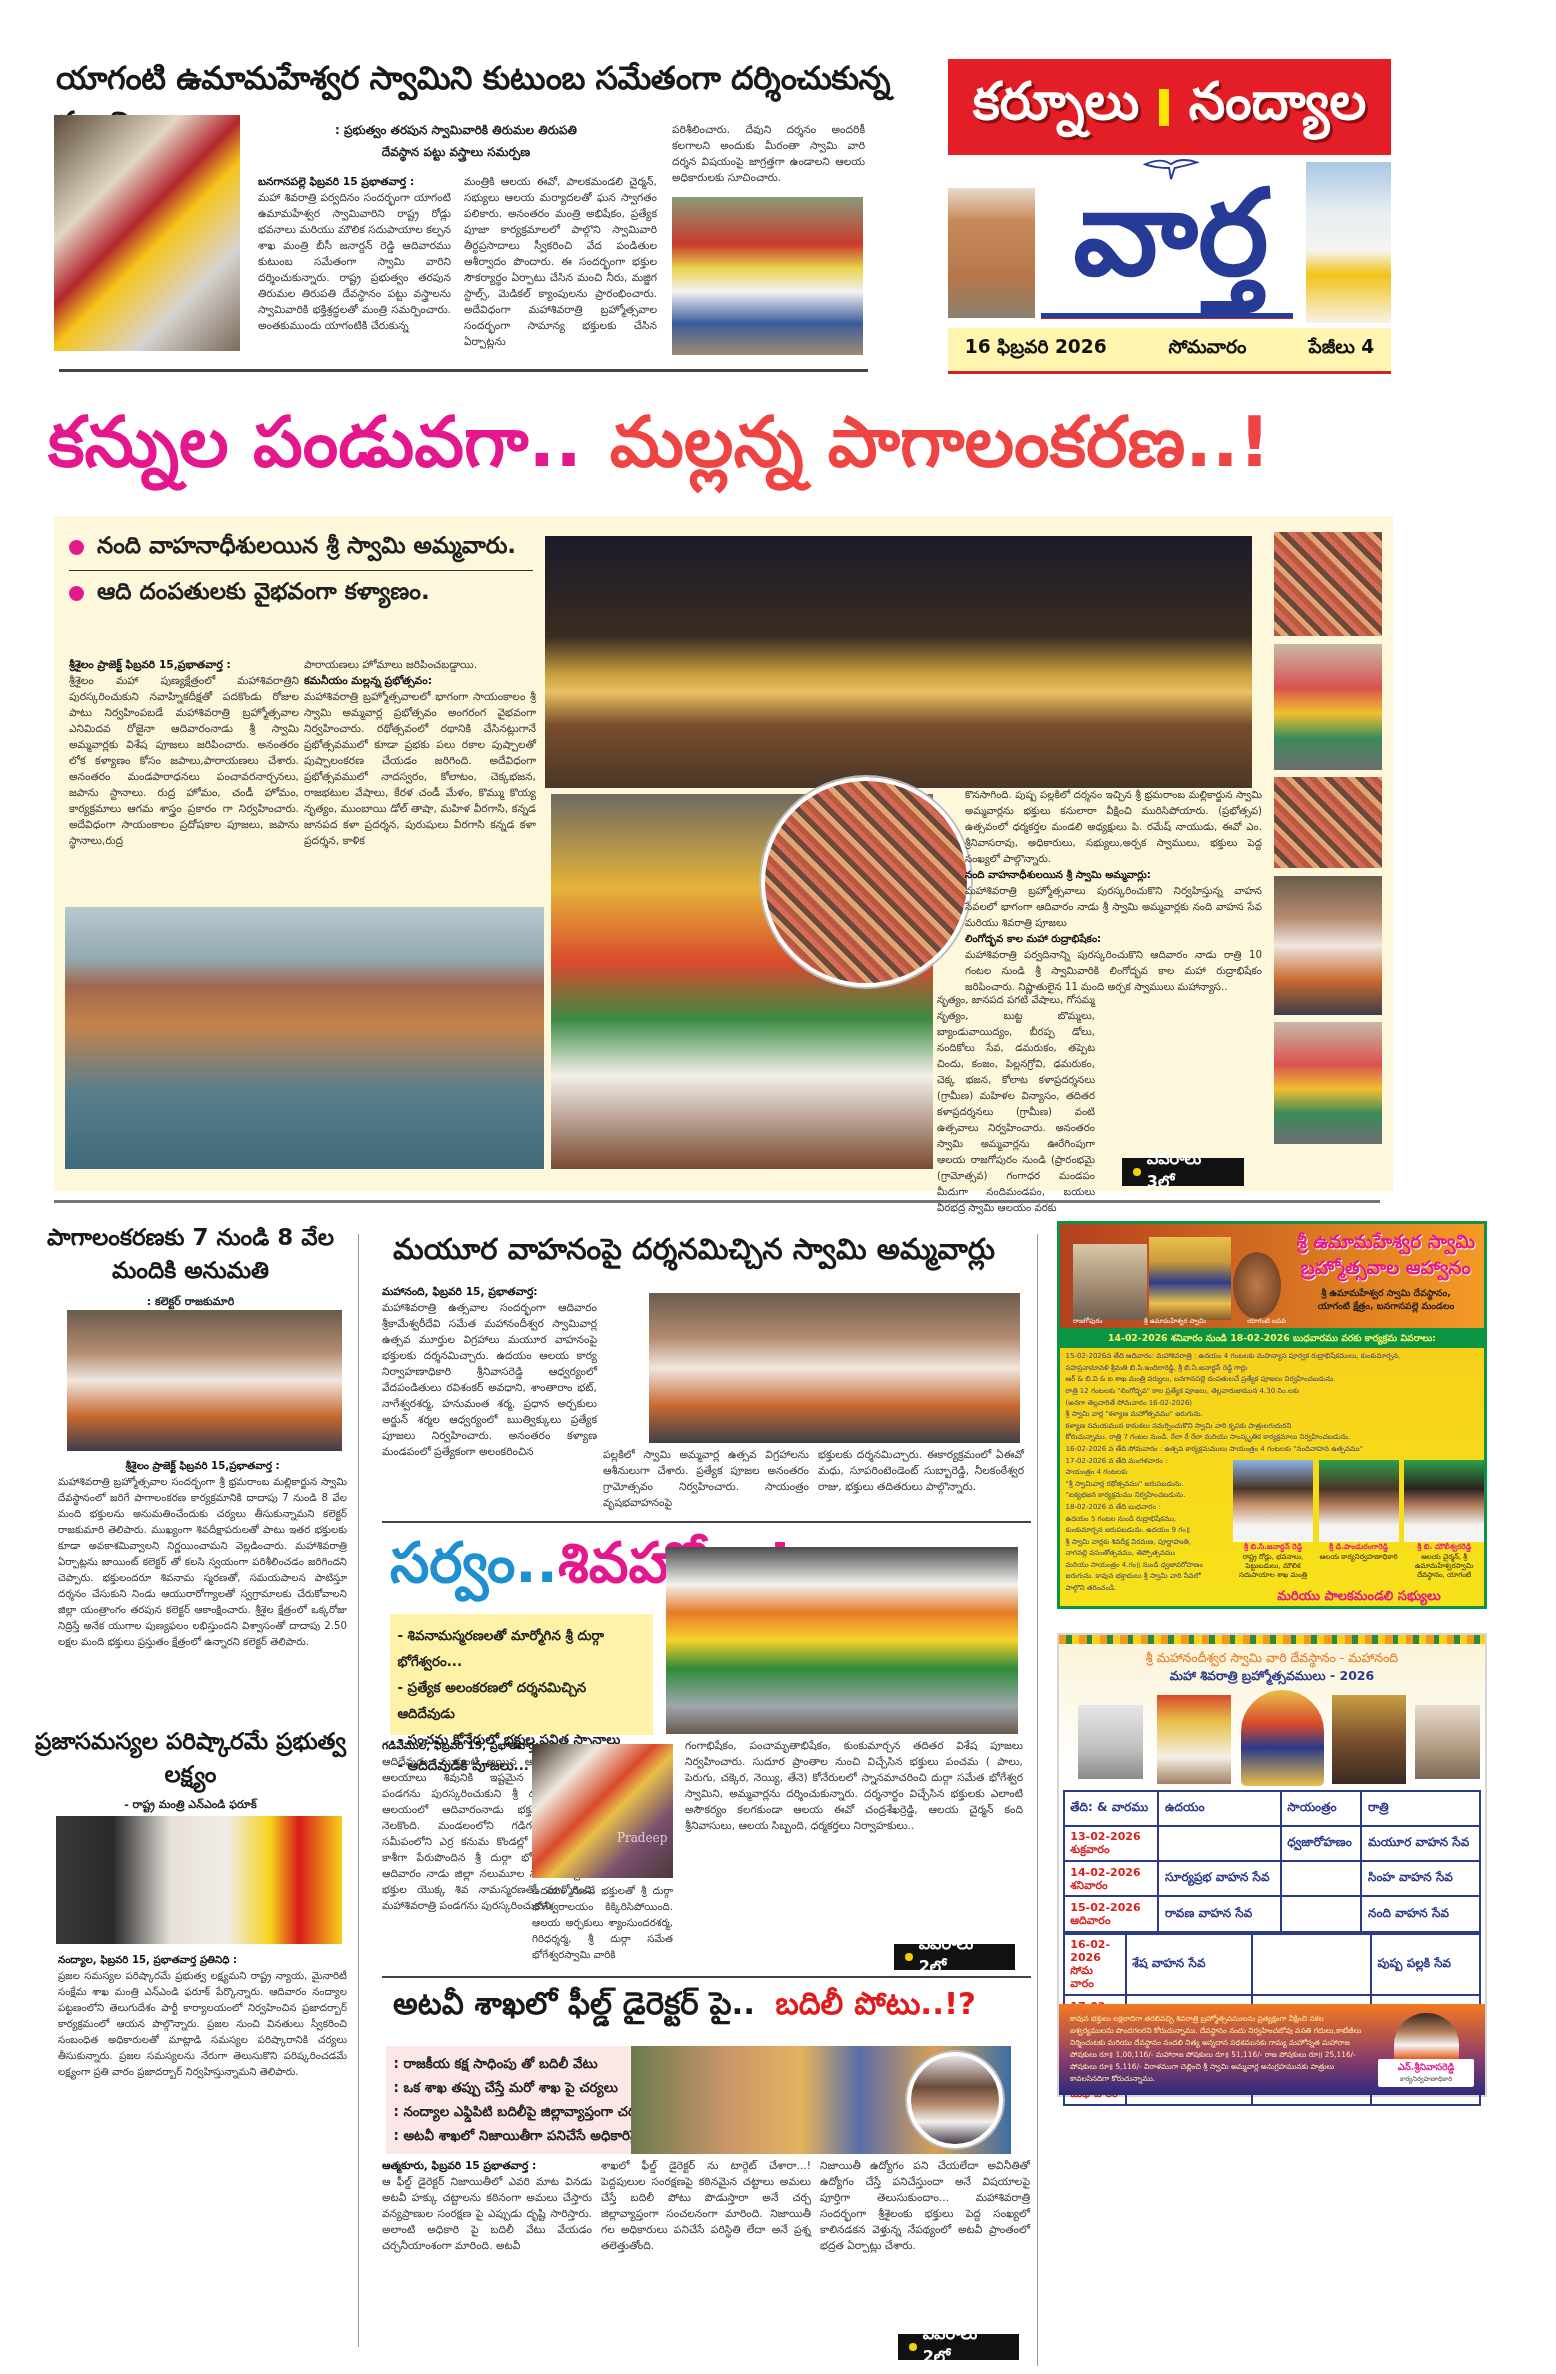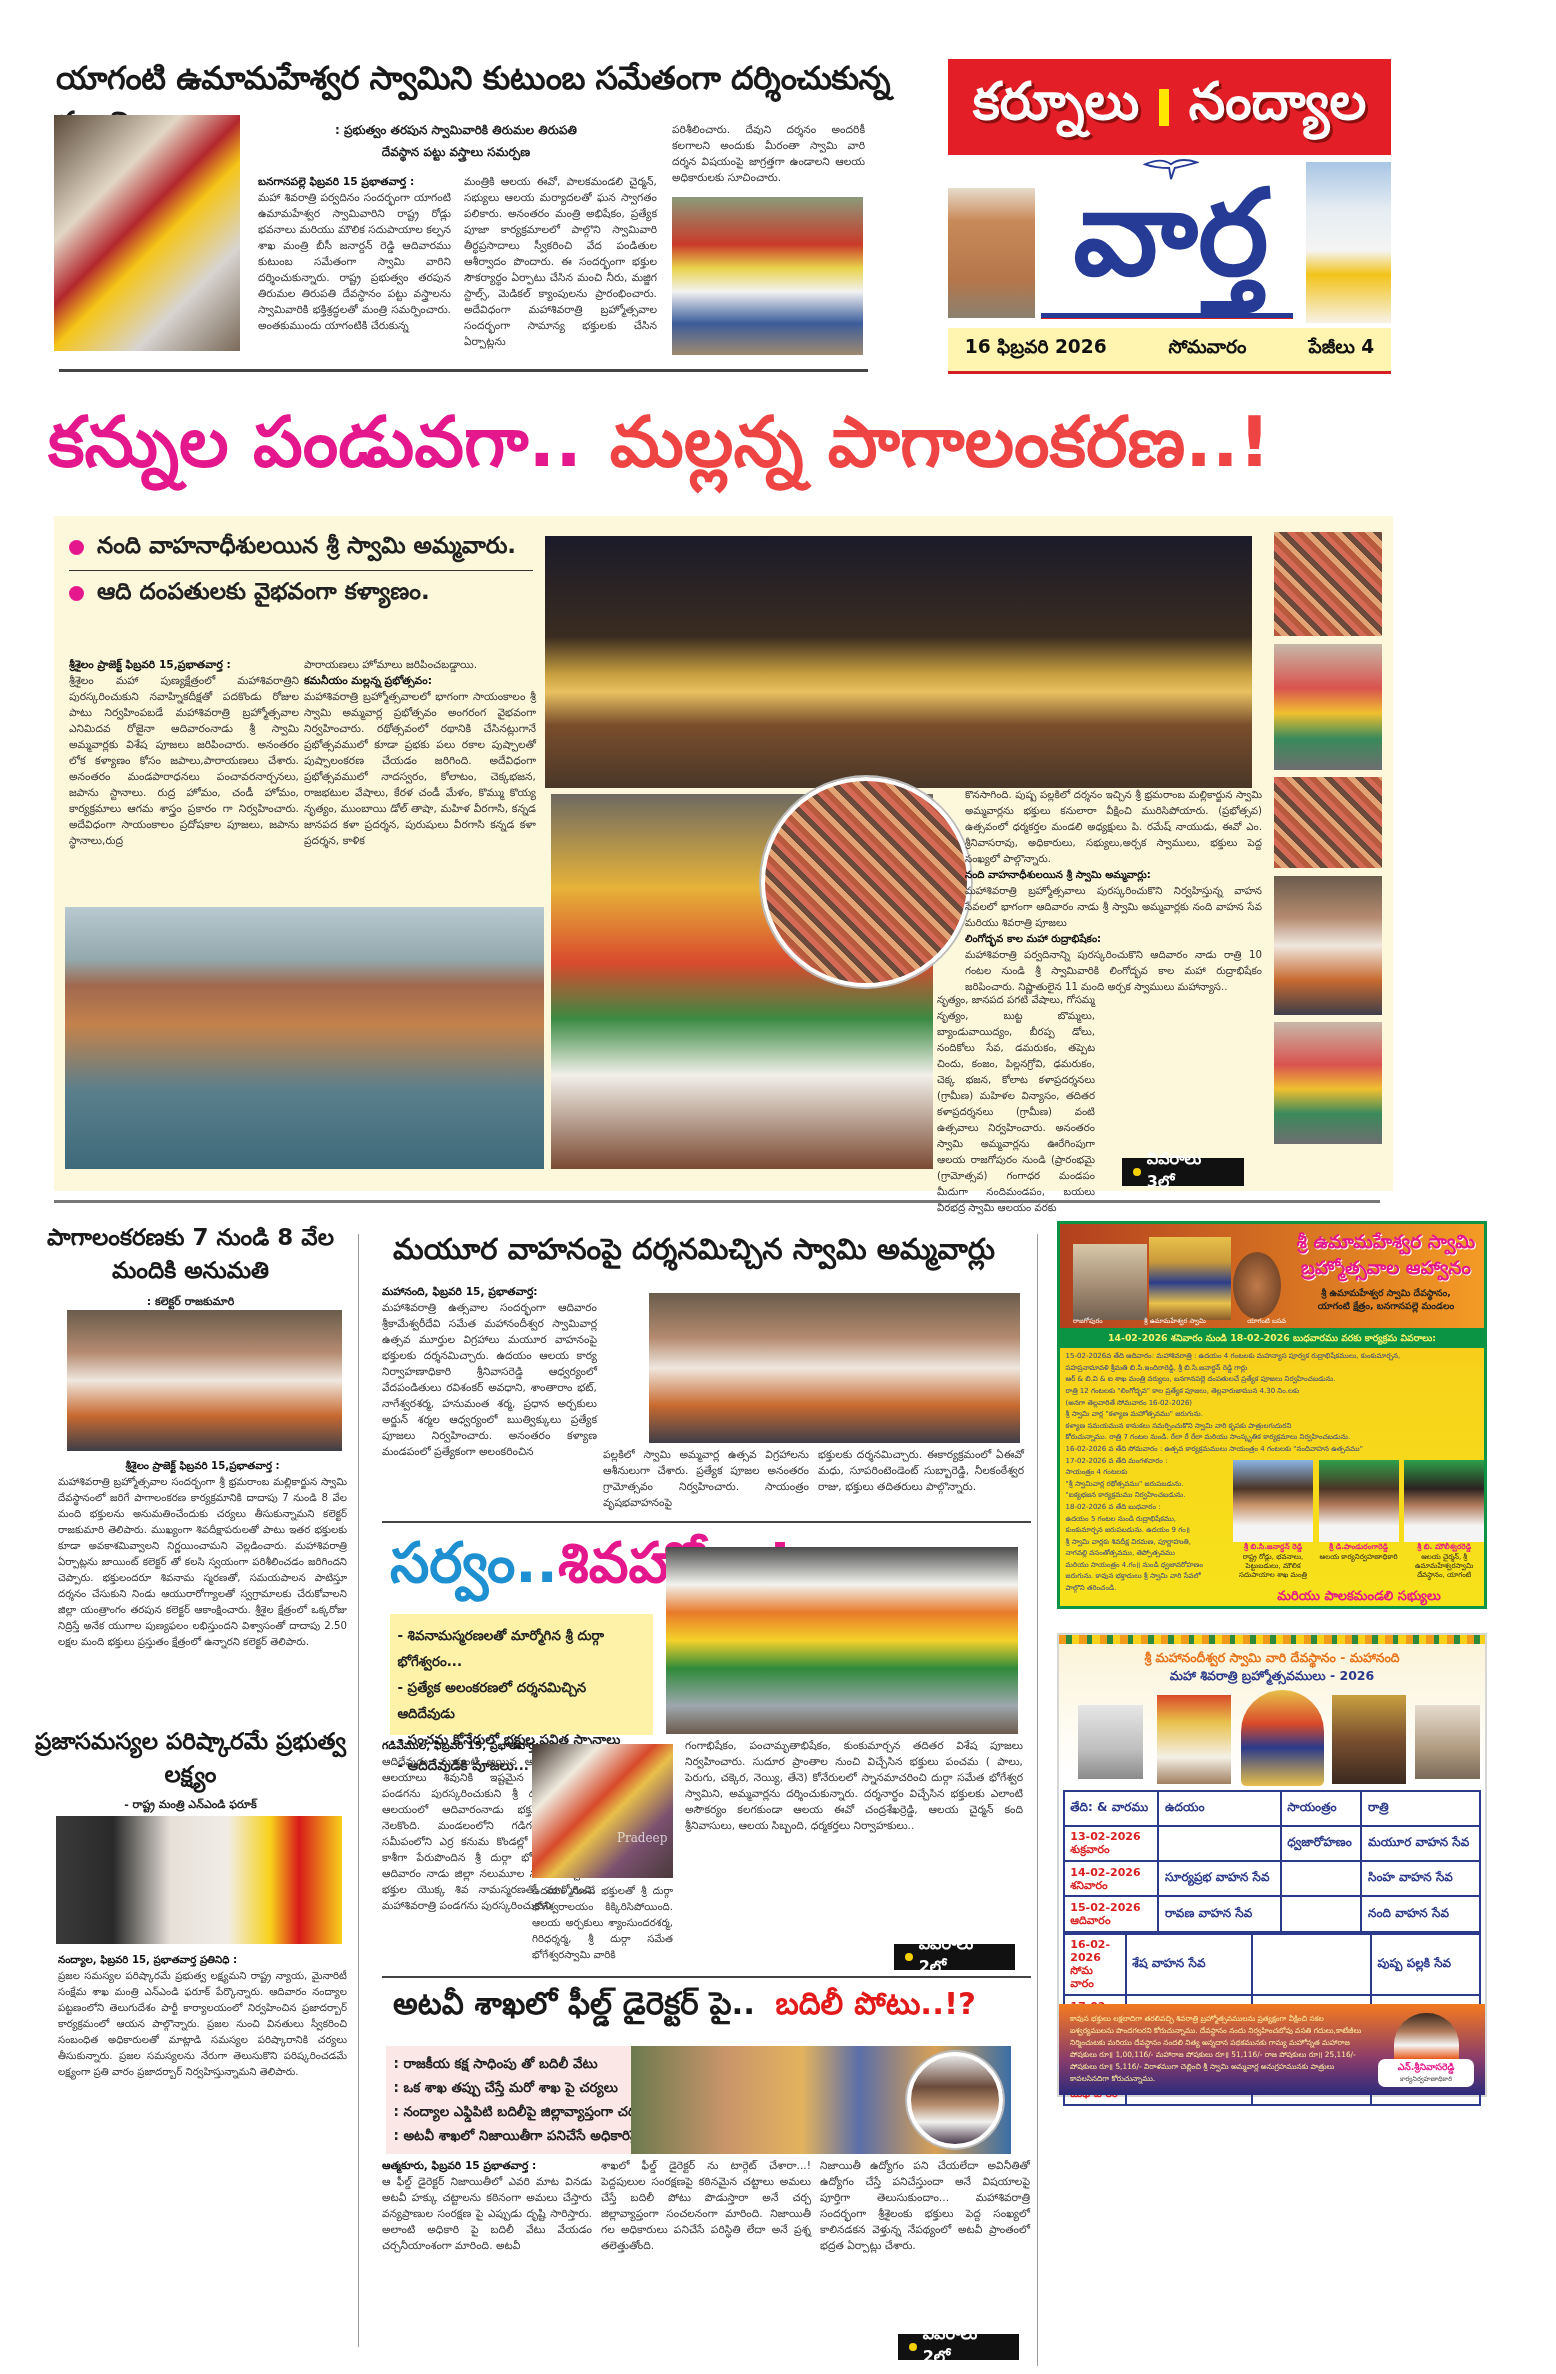--- a/index.html
+++ b/index.html
@@ -285,21 +285,21 @@
       <div class="photo" style="position:relative;width:80px;height:82px;background:linear-gradient(180deg,#2ea04a 0%,#2a2220 35%,#b07a5a 55%,#f4f4f4 80%)"></div>
       <div style="color:#e5178c;font-size:7.4px;font-weight:bold">శ్రీ బి. మౌలీశ్వరరెడ్డి</div>
       <div style="color:#222;font-size:7px">ఆలయ చైర్మన్, శ్రీ ఉమామహేశ్వరస్వామి దేవస్థానం, యాగంటి</div>
     </div>
   </div>
   <div class="abs" style="left:173px;top:364px;width:252px;text-align:center;color:#e5178c;font-size:13px;font-weight:bold">మరియు పాలకమండలి సభ్యులు</div>
 </div>
 
 <div class="abs ad2" style="left:1057px;top:1633px;width:430px;height:464px;background:linear-gradient(180deg,#fbf3d6 0%,#fff 30%)">
   <div style="height:9.3px;background:repeating-linear-gradient(90deg,#f29b1a 0 7.4px,#2e8a3a 7.4px 13px,#f7d11a 13px 20.4px)"></div>
-  <div style="text-align:center;color:#e8731a;font-size:12.5px;font-weight:bold;margin-top:5.6px">శ్రీ మహానందీశ్వర స్వామి వారి దేవస్థానం - మహానంది</div>
+  <div style="text-align:center;color:#e8731a;font-size:12.5px;font-weight:normal;margin-top:5.6px">శ్రీ మహానందీశ్వర స్వామి వారి దేవస్థానం - మహానంది</div>
   <div style="text-align:center;color:#2b3a8a;font-size:12.5px;font-weight:bold">మహా శివరాత్రి బ్రహ్మోత్సవములు - 2026</div>
   <div style="position:relative;height:100px;margin-top:3.7px">
     <div class="photo" style="left:18.6px;top:15px;width:65px;height:74px;background:linear-gradient(180deg,#e6e6e6,#bfbfbf 60%,#8a8a8a)"></div>
     <div class="photo" style="left:98px;top:5.6px;width:74px;height:89px;background:linear-gradient(180deg,#d94a2a 0%,#e8c04a 30%,#f4f0e6 70%,#a08060)"></div>
     <div class="photo" style="left:182px;top:0;width:83px;height:96px;border-radius:42px 42px 5.6px 5.6px;background:linear-gradient(180deg,#e8c04a 0%,#d94a2a 35%,#2b3a8a 60%,#e8c04a 100%)"></div>
     <div class="photo" style="left:273px;top:5.6px;width:74px;height:89px;background:linear-gradient(180deg,#c9a040,#7a5030 50%,#3a2a20)"></div>
     <div class="photo" style="left:356px;top:15px;width:65px;height:74px;background:linear-gradient(180deg,#e6dccf,#b09a80 60%,#7a6a5a)"></div>
   </div>
   <div style="padding:0 3.7px">
     <table class="sched">
@@ -350,20 +350,20 @@
         <td>త్రిశూల స్నానము ధ్వజ అవరోహణం</td>
         <td>తెప్పోత్సవం</td>
       </tr>
     </tbody>
       </table>
   </div>
   <div class="footer-ad" style="position:absolute;left:0;right:0;bottom:0;height:91px;display:flex;gap:12px;font-size:7.4px;line-height:12px">
     <div style="flex:1">కావున భక్తులు లక్షలాదిగా తరలివచ్చి శివరాత్రి బ్రహ్మోత్సవములను ప్రత్యక్షంగా వీక్షించి సకల ఐశ్వర్యములను పొందగలరని కోరుచున్నాము. దేవస్థానం నందు నిర్వహించబోవు వసతి గదులు,కాటేజీలు నిర్మించుటకు మరియు దేవస్థానం నందలి నిత్య అన్నదాన పథకమునకు గామ్య మహోన్నత మహారాజ పోషకులు రూ॥ 1,00,116/- మహారాజ పోషకులు రూ॥ 51,116/- రాజ పోషకులు రూ॥ 25,116/- పోషకులు రూ॥ 5,116/- విరాళముగా చెల్లించి శ్రీ స్వామి అమ్మవార్ల అనుగ్రహమునకు పాత్రులు కావలసినదిగా కోరుచున్నాము.</div>
     <div style="width:96px;text-align:center">
       <div class="photo" style="position:relative;width:65px;height:46px;margin:0 auto;border-radius:32px 32px 0 0;background:linear-gradient(180deg,#3a2a20 0%,#b07a5a 40%,#f4f4f4 70%,#e85a1a)"></div>
-      <div style="background:#fff;border-radius:7px;padding:1.9px 0">
+      <div style="background:#fff;border-radius:2px;padding:1.9px 0">
         <div style="color:#e5178c;font-size:9.3px;font-weight:bold">ఎన్.శ్రీనివాసరెడ్డి</div>
         <div style="color:#444;font-size:6.5px">కార్యనిర్వహణాధికారి</div>
       </div>
     </div>
   </div>
 </div>
 
 
 </body></html>

